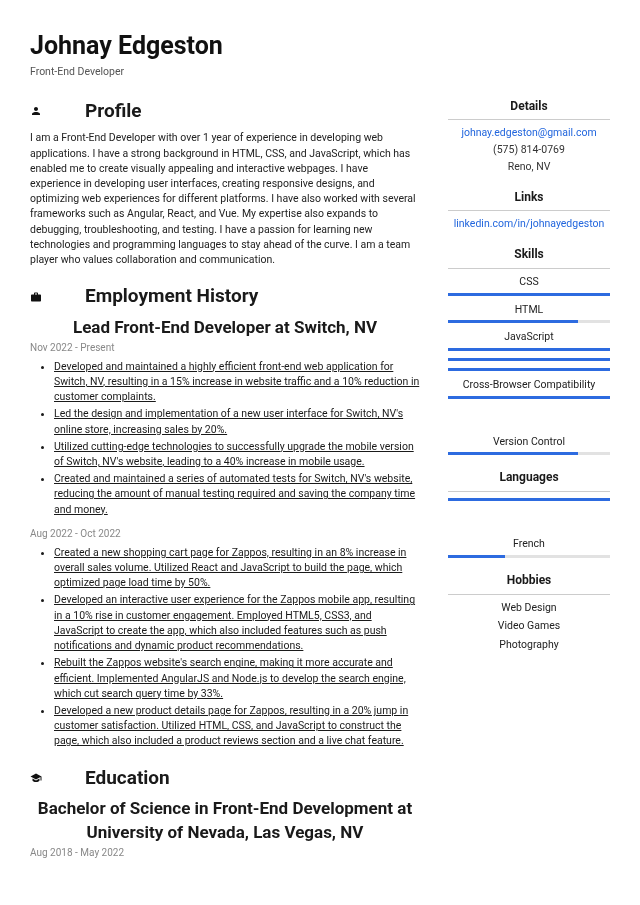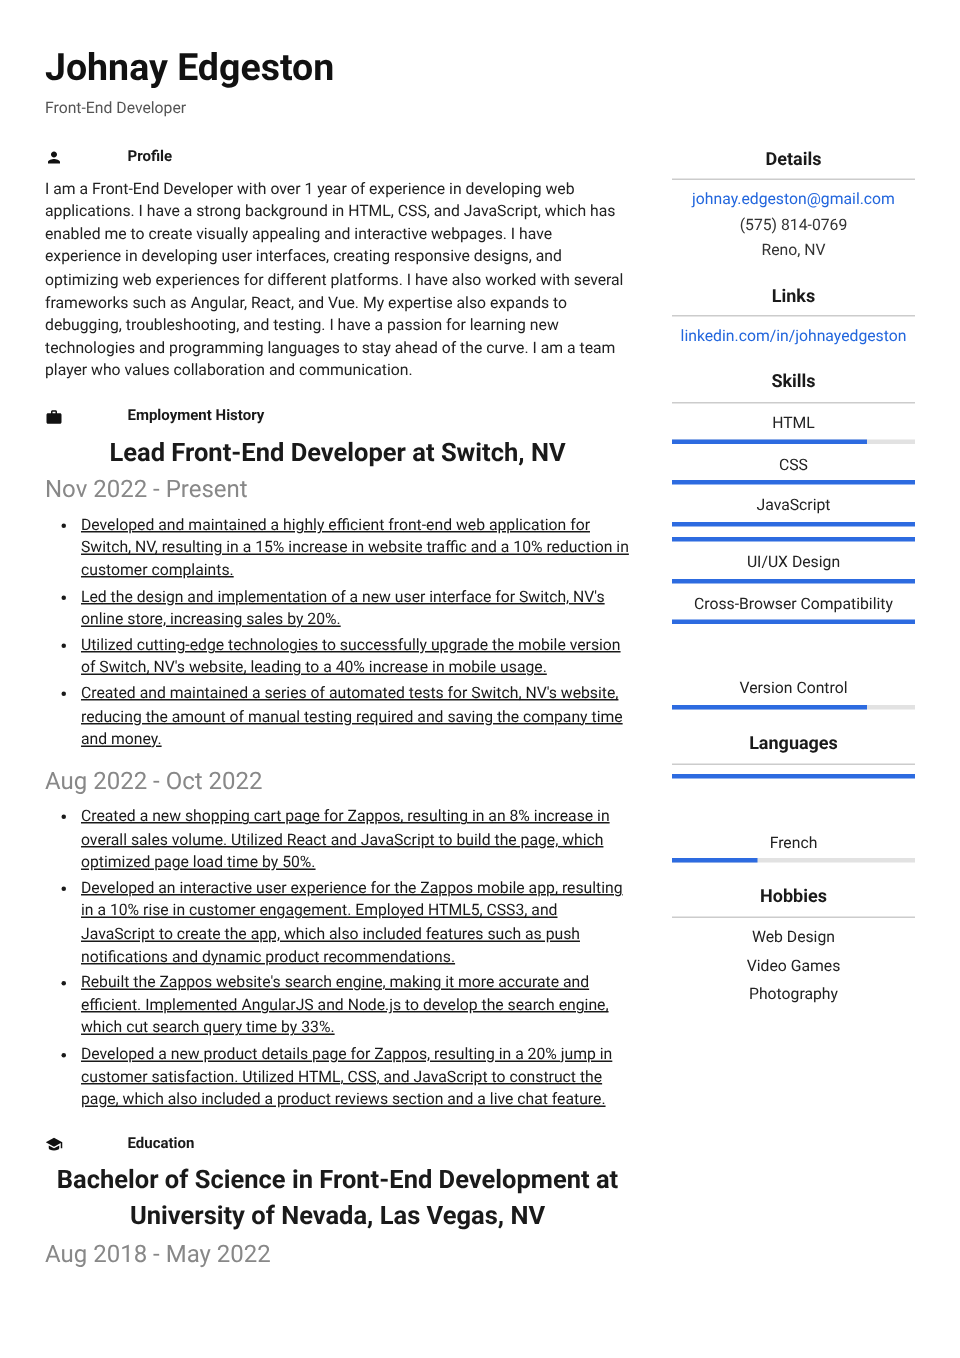--- a/index.html
+++ b/index.html
@@ -27,39 +27,39 @@
   .main { flex: 1; }
   .side { width: 162px; flex-shrink: 0; }
   .section { margin-bottom: 16px; }
   .section-head {
     display: flex;
     align-items: center;
     gap: 7px;
     margin-bottom: 6px;
   }
   .section-head h2 {
-    font-size: 10px;
+    font-size: 19px;
     font-weight: 700;
     padding-left: 36px;
   }
   .icon { width: 12px; height: 12px; fill: #111; flex-shrink: 0; }
   .profile-text {
     font-size: 10.5px;
     line-height: 1.45;
     color: #222;
   }
   .job { margin-bottom: 10px; }
   .job-title {
     font-size: 17px;
     font-weight: 700;
     margin-bottom: 1px;
     text-align: center;
   }
   .job-dates {
-    font-size: 16px;
+    font-size: 10px;
     color: #888;
     margin-bottom: 4px;
   }
   ul.bullets {
     list-style: disc;
     padding-left: 24px;
     text-decoration: underline;
   }
   ul.bullets li {
     font-size: 10.5px;
@@ -189,44 +189,43 @@
       <h3>Links</h3>
       <hr class="side-rule">
       <div class="link">linkedin.com/in/johnayedgeston</div>
     </div>
 
     <div class="side-section">
       <h3>Skills</h3>
       <hr class="side-rule">
       <div id="skills-container">
           <div class="skill-item">
+            <div class="skill-label">CSS</div>
+            <div class="skill-bar">
+              <div class="skill-fill" style="width: 100%;"></div>
+            </div>
+          </div>
+          <div class="skill-item">
             <div class="skill-label">HTML</div>
             <div class="skill-bar">
               <div class="skill-fill" style="width: 80%;"></div>
             </div>
           </div>
           <div class="skill-item">
-            <div class="skill-label">CSS</div>
-            <div class="skill-bar">
-              <div class="skill-fill" style="width: 100%;"></div>
-            </div>
-          </div>
-          <div class="skill-item">
             <div class="skill-label">JavaScript</div>
             <div class="skill-bar">
               <div class="skill-fill" style="width: 100%;"></div>
             </div>
           </div>
           <div class="skill-item">
             <div class="skill-bar">
               <div class="skill-fill" style="width: 100%;"></div>
             </div>
           </div>
           <div class="skill-item">
-            <div class="skill-label">UI/UX Design</div>
             <div class="skill-bar">
               <div class="skill-fill" style="width: 100%;"></div>
             </div>
           </div>
           <div class="skill-item">
             <div class="skill-label">Cross-Browser Compatibility</div>
             <div class="skill-bar">
               <div class="skill-fill" style="width: 100%;"></div>
             </div>
           </div>

